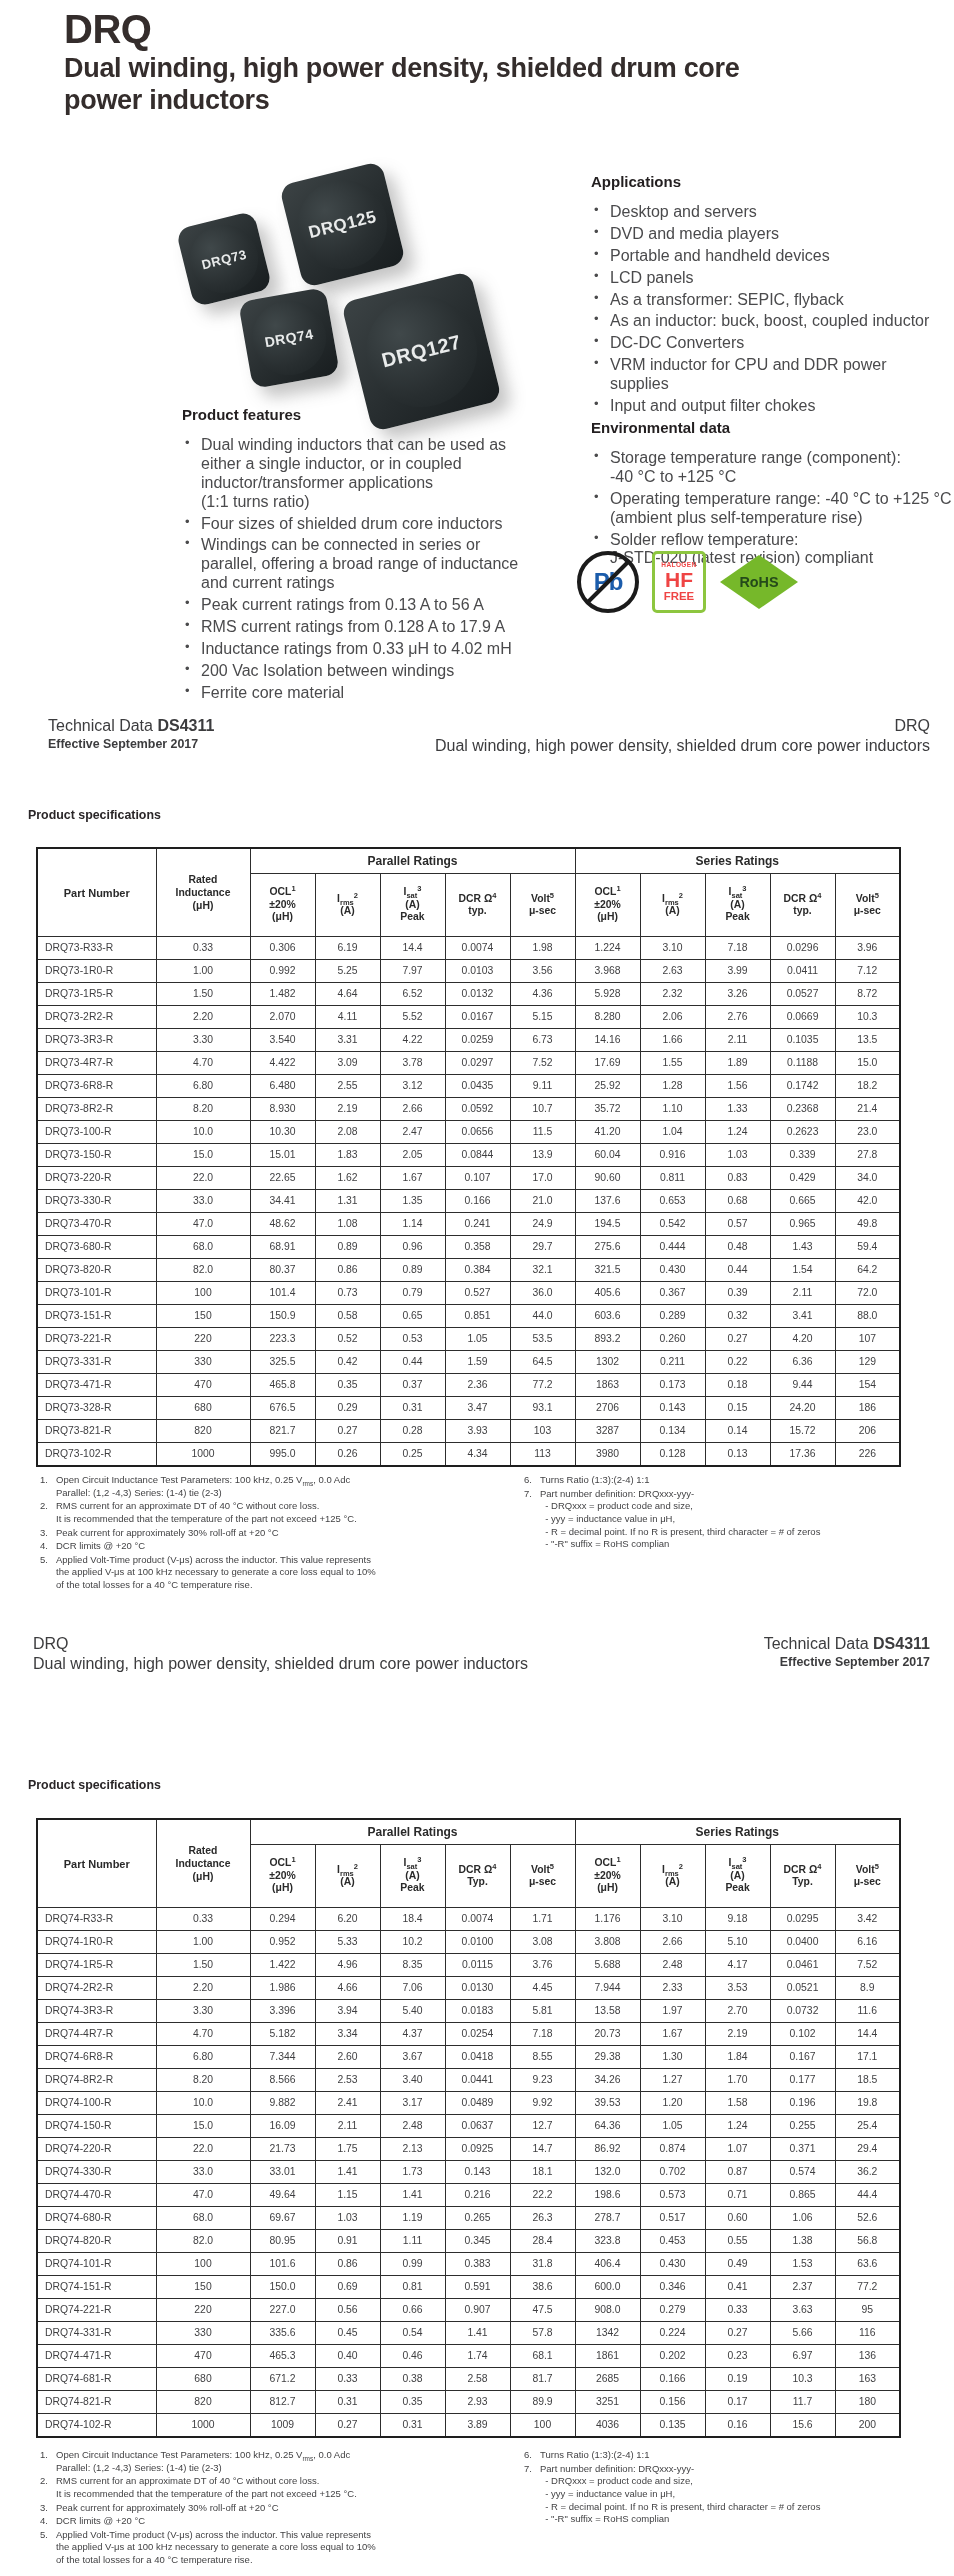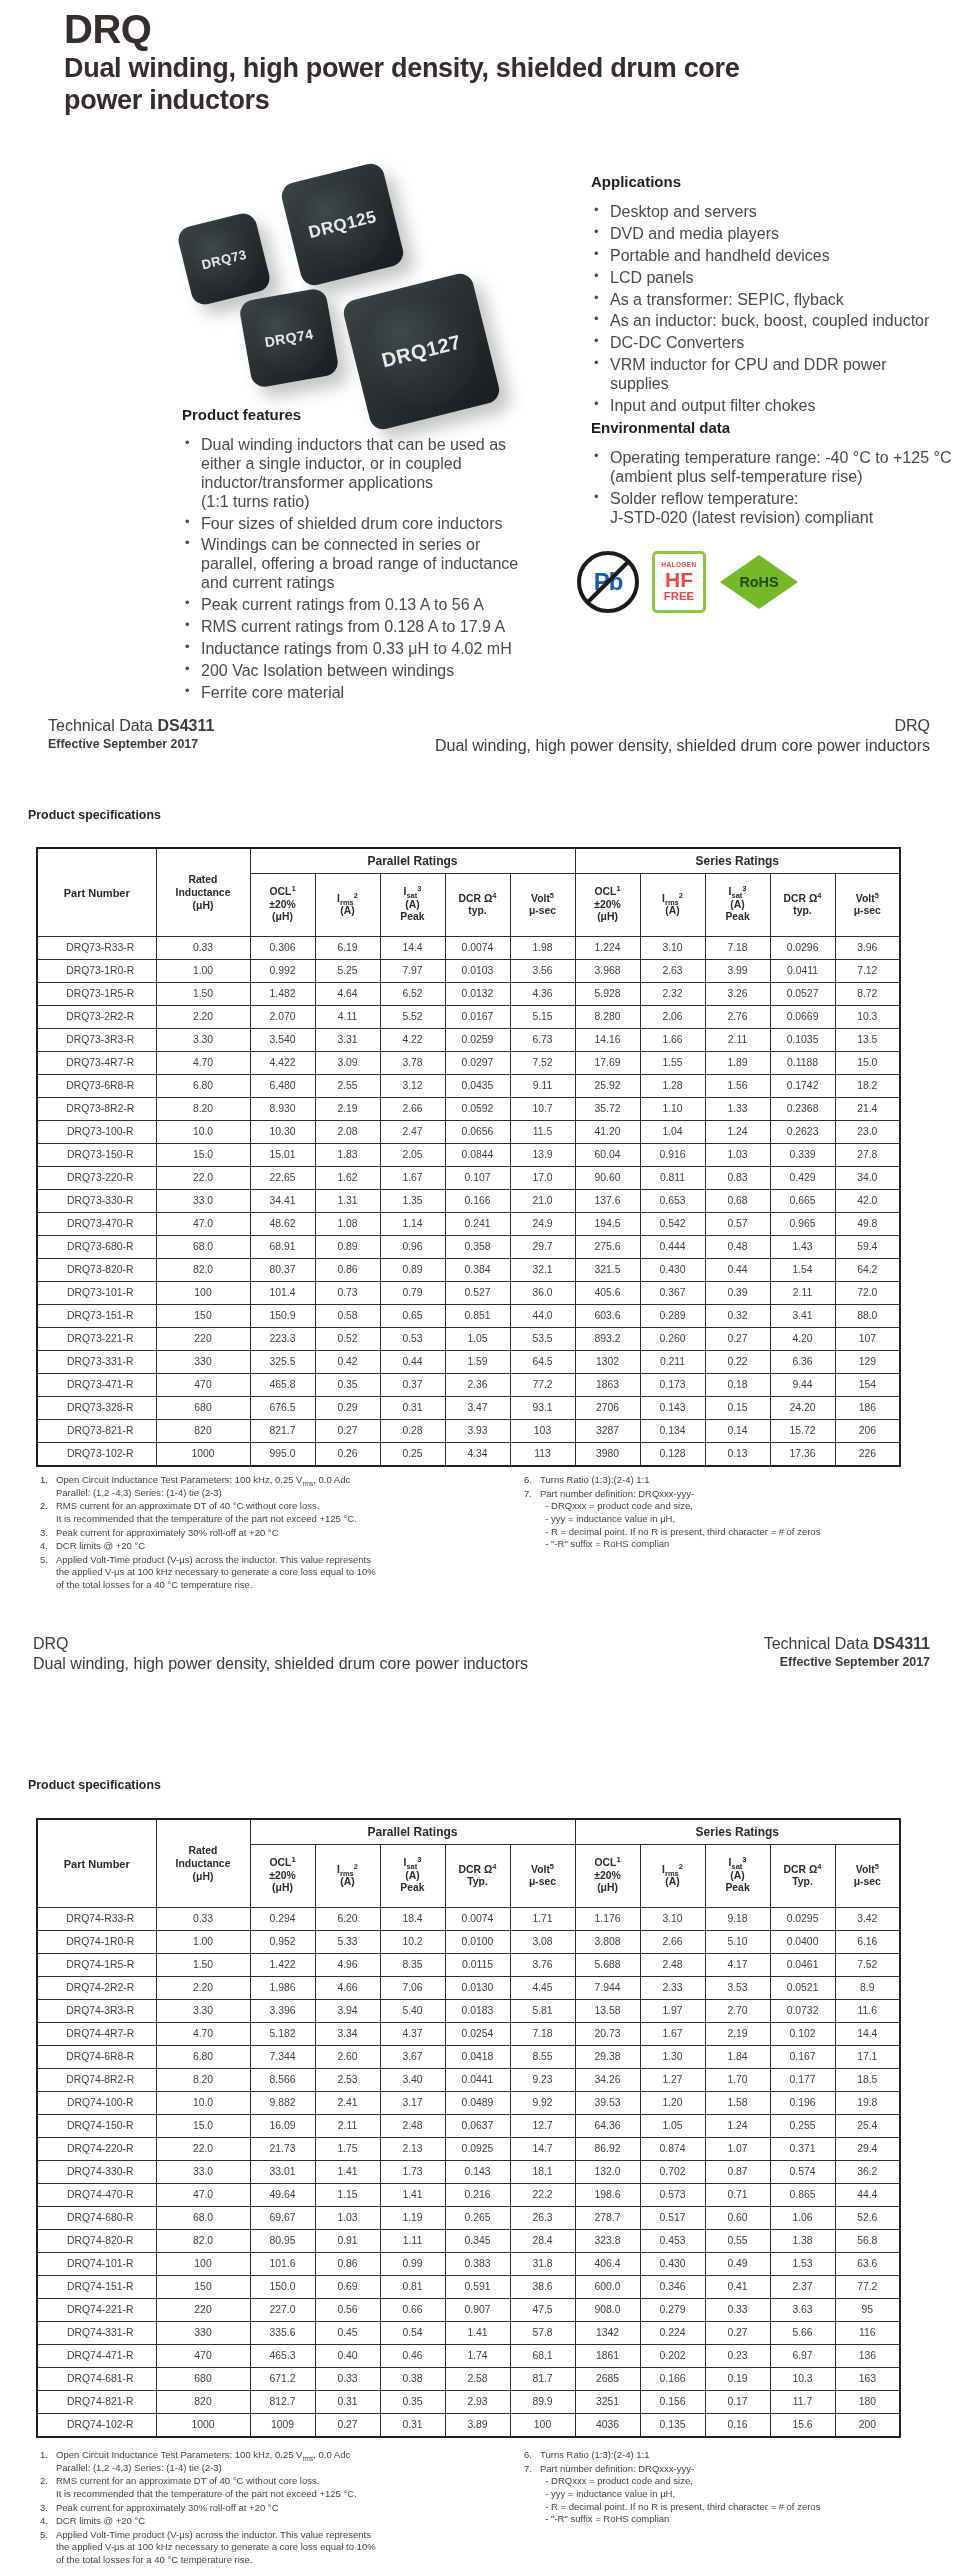--- a/index.html
+++ b/index.html
@@ -81,21 +81,21 @@
   #t1{top:847px;}
   #t2{top:1818px;}
   table.spec th,table.spec td{border:1px solid #2d2d2d;padding:0;text-align:center;vertical-align:middle;}
   table.spec thead th{font-weight:700;color:#2a2a2a;background:#fff;}
   th.grp{height:24px;font-size:12px;}
   tr.sub-hdr th{height:62px;line-height:1.2;font-size:10.4px;}
   th.pnh{text-align:left;vertical-align:bottom;padding:3px 7px;font-size:11px;}
   th.rih{white-space:pre-line;font-size:10.4px;line-height:1.25;}
   table.spec sup,table.spec sub{font-size:7.5px;line-height:0;}
   table.spec tbody td{height:22px;line-height:1;}
-  table.spec tbody td.pn{text-align:center;padding-left:7px;}
+  table.spec tbody td.pn{text-align:left;padding-left:7px;}
   col.c-pn{width:119px;} col.c-ri{width:94px;} col.c-v{width:65px;}
 
   
   .footnotes{position:absolute;left:40px;width:875px;display:flex;font-size:9.5px;line-height:1.33;color:#434345;}
   .fn1{top:1474px;}
   .fn2{top:2449px;}
   .fn-col-left{width:484px;flex:none;}
   .fn-col-right{width:391px;flex:none;}
   .fn-item{display:flex;margin-bottom:1px;}
   .fn-num{width:16px;flex:none;}
@@ -167,20 +167,22 @@
       <li>RMS current ratings from 0.128 A to 17.9 A</li>
       <li>Inductance ratings from 0.33 μH to 4.02 mH</li>
       <li>200 Vac Isolation between windings</li>
       <li>Ferrite core material</li>
     </ul>
   </section>
 
   <section class="sec environmental">
     <h3>Environmental data</h3>
     <ul>
+      <li>Storage temperature range (component):
+-40 °C to +125 °C</li>
       <li>Operating temperature range: -40 °C to +125 °C
 (ambient plus self-temperature rise)</li>
       <li>Solder reflow temperature:
 J-STD-020 (latest revision) compliant</li>
     </ul>
   </section>
 
   <div class="badges">
     <div class="badge-pb">
       <span>Pb</span>

